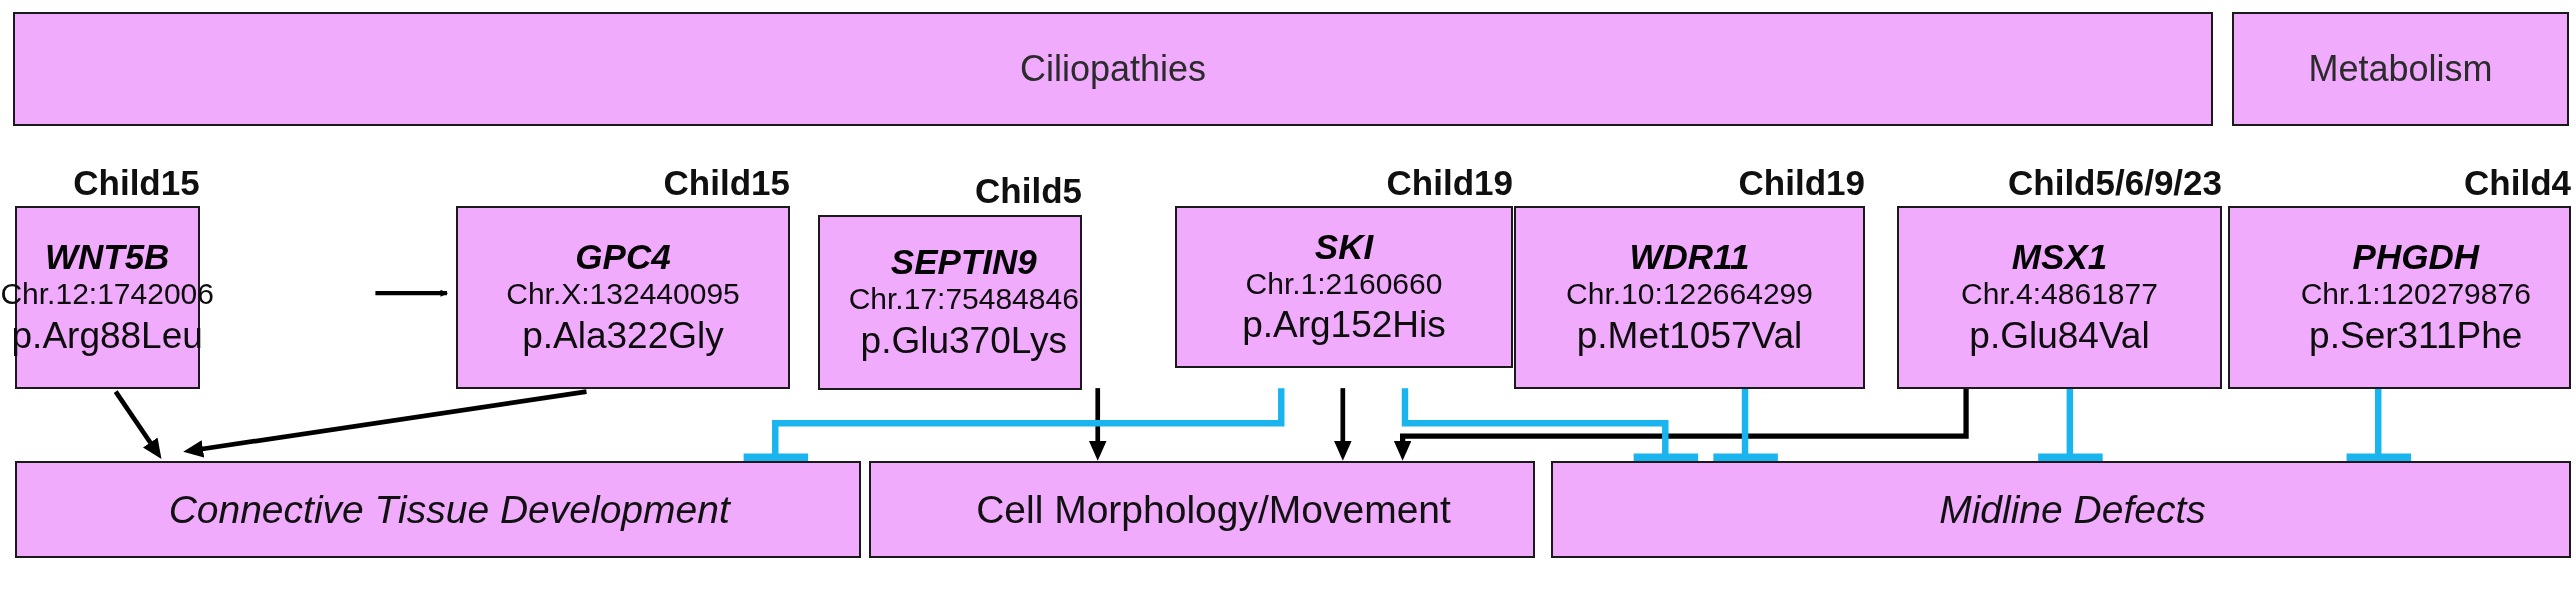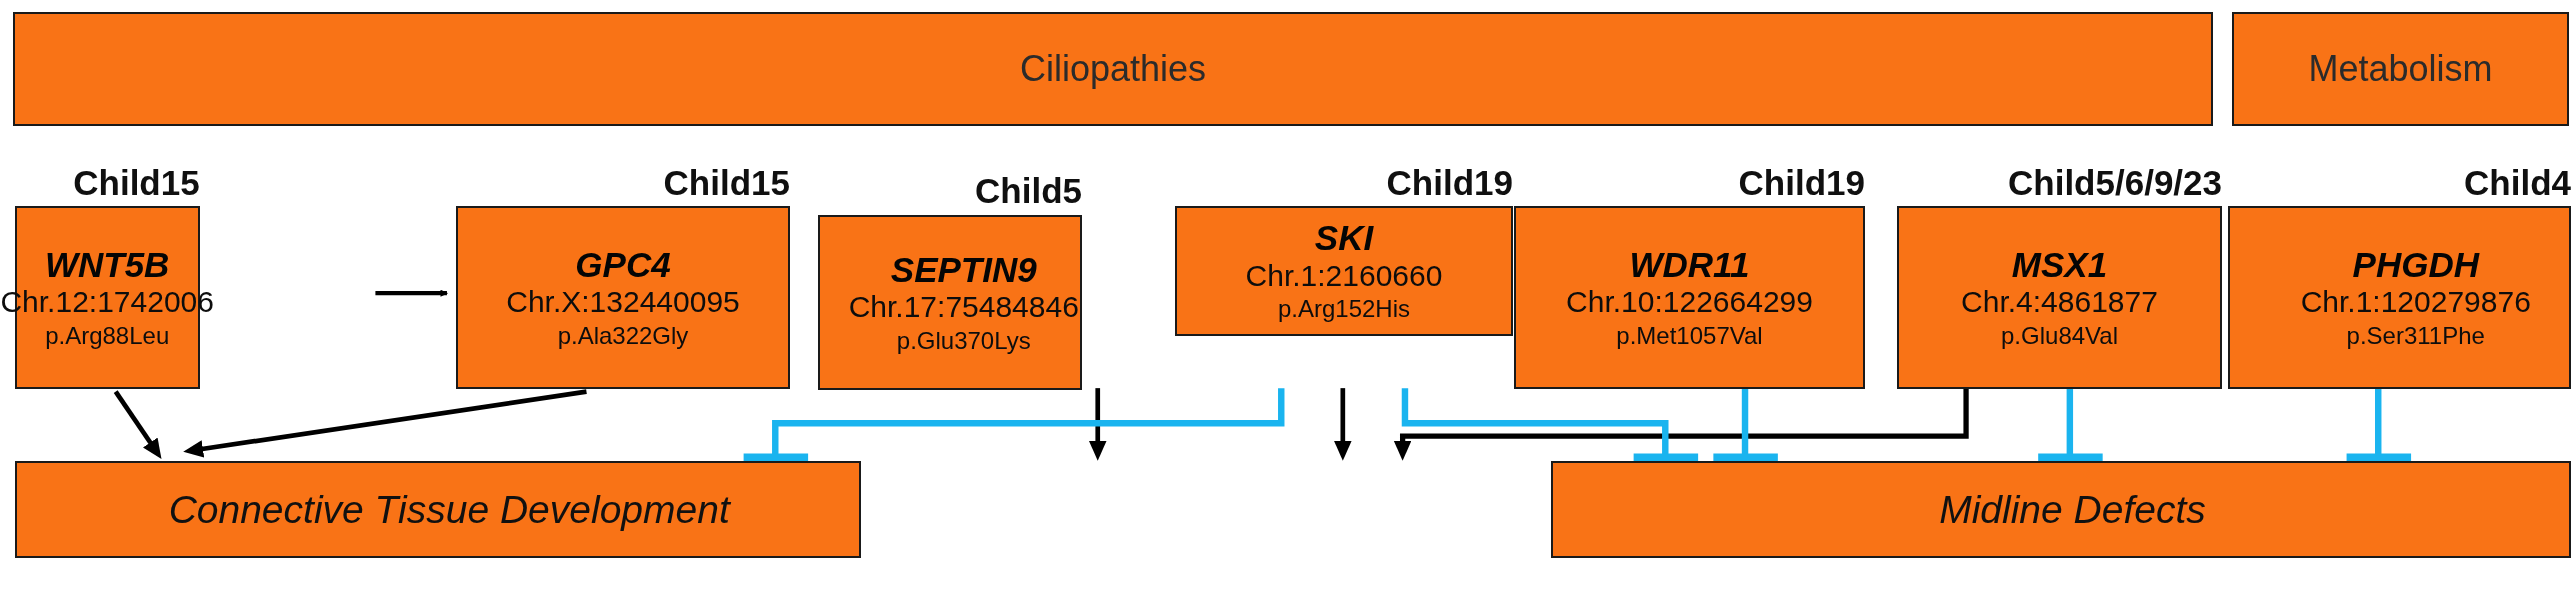--- a/index.html
+++ b/index.html
@@ -1,32 +1,32 @@
 <!DOCTYPE html>
 <html style="font-size:9.4px"><head>
 <meta charset="utf-8">
 <style>
   html,body{margin:0;padding:0;background:#ffffff;}
   body{font-family:"Liberation Sans", sans-serif;}
   #stage{position:relative;width:2576px;height:591px;background:#fff;overflow:hidden;}
   svg#canvas{position:absolute;left:0;top:0;width:2576px;height:591px;}
 
-  .box{position:absolute;box-sizing:border-box;background:#f97316;border:1.8px solid #1a1a1a;
+  .box{position:absolute;box-sizing:border-box;background:#f0abfc;border:1.8px solid #1a1a1a;
        display:flex;flex-direction:column;align-items:center;justify-content:center;}
   .category-box{border-width:2.3px;}
   .cat-label{font-size:36px;color:#2b2b2b;letter-spacing:0px;white-space:nowrap;}
 
   .child-label{position:absolute;font-size:35px;font-weight:bold;color:#101010;
                white-space:nowrap;text-align:right;}
 
   .gene-box{border-width:2.3px;padding:2.3px 3.5px;}
   .gene-name{font-size:35px;font-weight:bold;font-style:italic;color:#050505;
              line-height:1.12;white-space:nowrap;text-align:right;}
   .gene-loc{font-size:30px;color:#0d0d0d;line-height:1.22;white-space:nowrap;}
-  .gene-prot{font-size:24px;color:#0d0d0d;line-height:1.22;white-space:nowrap;}
+  .gene-prot{font-size:37px;color:#0d0d0d;line-height:1.22;white-space:nowrap;}
 
   .outcome-box{border-width:2.9px;padding-left:23px;}
   .outcome-label{font-size:39px;color:#111;white-space:nowrap;}
   .outcome-label.italic{font-style:italic;}
   .outcome-label.upright{font-style:normal;}
 </style>
 </head>
 <body>
 
 <div id="stage">
@@ -123,21 +123,21 @@
     <span class="gene-loc">Chr.X:132440095</span>
     <span class="gene-prot">p.Ala322Gly</span>
   </div>
 
   <div class="box gene-box" style="left:818px;top:215px;width:264px;height:175px;padding-left:31px;">
     <span class="gene-name">SEPTIN9</span>
     <span class="gene-loc">Chr.17:75484846</span>
     <span class="gene-prot">p.Glu370Lys</span>
   </div>
 
-  <div class="box gene-box" style="left:1175px;top:206px;width:338px;height:130px;">
+  <div class="box gene-box" style="left:1175px;top:206px;width:338px;height:162px;">
     <span class="gene-name">SKI</span>
     <span class="gene-loc">Chr.1:2160660</span>
     <span class="gene-prot">p.Arg152His</span>
   </div>
 
   <div class="box gene-box" style="left:1514px;top:206px;width:351px;height:183px;">
     <span class="gene-name">WDR11</span>
     <span class="gene-loc">Chr.10:122664299</span>
     <span class="gene-prot">p.Met1057Val</span>
   </div>
@@ -151,19 +151,22 @@
   <div class="box gene-box" style="left:2228px;top:206px;width:343px;height:183px;padding-left:36px;">
     <span class="gene-name">PHGDH</span>
     <span class="gene-loc">Chr.1:120279876</span>
     <span class="gene-prot">p.Ser311Phe</span>
   </div>
 
   <div class="box outcome-box" style="left:14.7px;top:461px;width:846px;height:97px;">
     <span class="outcome-label italic">Connective Tissue Development</span>
   </div>
 
+  <div class="box outcome-box" style="left:869px;top:461px;width:666px;height:97px;">
+    <span class="outcome-label upright">Cell Morphology/Movement</span>
+  </div>
 
   <div class="box outcome-box" style="left:1551px;top:461px;width:1020px;height:97px;">
     <span class="outcome-label italic">Midline Defects</span>
   </div>
 
 </div>
 
 
 </body></html>

